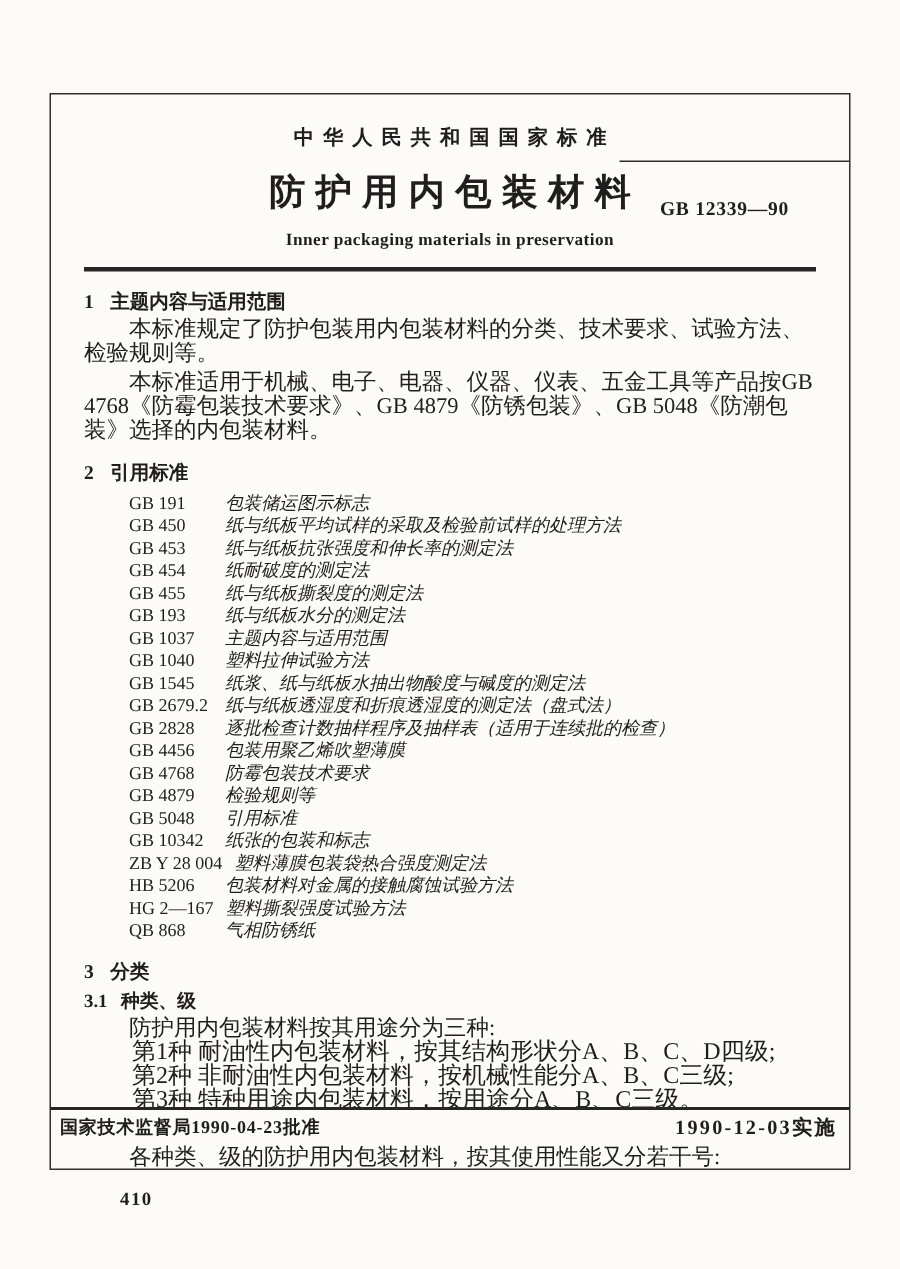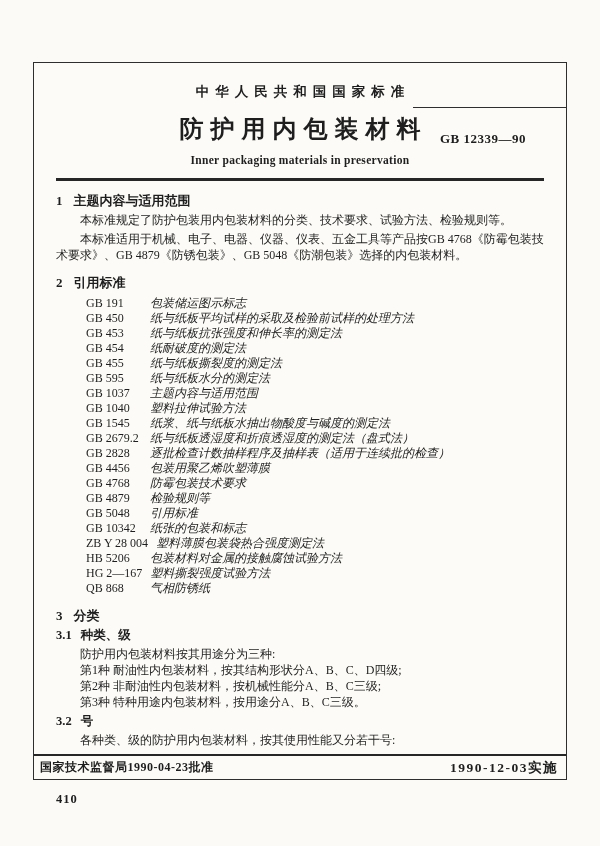--- a/index.html
+++ b/index.html
@@ -22,35 +22,35 @@
   .subtitle-en{text-align:center;font-weight:bold;font-size:11.5px;margin-top:7px;line-height:15px;letter-spacing:0.3px;}
   .std-no-block{
     position:absolute;right:-1px;top:44px;width:154px;
     border-top:1.5px solid #2e2e2e;
     padding:23px 14px 0 0;text-align:center;
     font-weight:bold;font-size:13px;letter-spacing:0.5px;
   }
   .thick-rule{border-top:3px solid #262626;margin-top:10px;height:0;}
   .sec-heading{display:flex;gap:11px;font-weight:bold;font-size:13px;margin-top:11px;line-height:17px;}
   .sub-heading{display:flex;gap:9px;font-weight:bold;font-size:12.5px;margin-top:3px;line-height:16px;}
-  .para{font-size:12px;line-height:16px;text-indent:2em;margin-top:3px;}
+  .para{font-size:15px;line-height:16px;text-indent:2em;margin-top:3px;}
   .refs{margin-top:5px;padding-left:30px;}
   .ref-row{display:flex;font-size:12px;line-height:15px;}
   .ref-code{min-width:64px;white-space:nowrap;padding-right:8px;}
   .ref-title{white-space:nowrap;font-style:italic;}
-  .kind-line{font-size:12px;line-height:16px;text-indent:2em;}
+  .kind-line{font-size:16px;line-height:16px;text-indent:2em;}
   .footer-bar{
-    position:absolute;left:0;right:0;bottom:0;height:25px;
+    position:absolute;left:0;right:0;bottom:16px;height:25px;
     border-top:2.5px solid #262626;
     display:flex;justify-content:space-between;align-items:center;
     padding:0 8px 0 6px;background:#fcfbf7;
   }
   .footer-approval{font-size:12px;font-weight:bold;letter-spacing:0.5px;}
   .footer-impl{font-size:13.5px;font-weight:bold;letter-spacing:1.5px;}
-  .page-no{position:absolute;left:56px;top:792px;font-size:12.5px;font-weight:bold;letter-spacing:1px;}
+  .page-no{position:absolute;left:80px;top:792px;font-size:12.5px;font-weight:bold;letter-spacing:1px;}
 </style>
 </head>
 <body>
 
 <div class="sheet">
   <div class="frame">
 
     <div class="std-no-block">GB 12339—90</div>
 
     <div class="inner">
@@ -95,21 +95,21 @@
             <span class="ref-code">GB 454</span>
             <span class="ref-title">纸耐破度的测定法</span>
           </div>
 
           <div class="ref-row">
             <span class="ref-code">GB 455</span>
             <span class="ref-title">纸与纸板撕裂度的测定法</span>
           </div>
 
           <div class="ref-row">
-            <span class="ref-code">GB 595</span>
+            <span class="ref-code">GB 193</span>
             <span class="ref-title">纸与纸板水分的测定法</span>
           </div>
 
           <div class="ref-row">
             <span class="ref-code">GB 1037</span>
             <span class="ref-title">主题内容与适用范围</span>
           </div>
 
           <div class="ref-row">
             <span class="ref-code">GB 1040</span>

